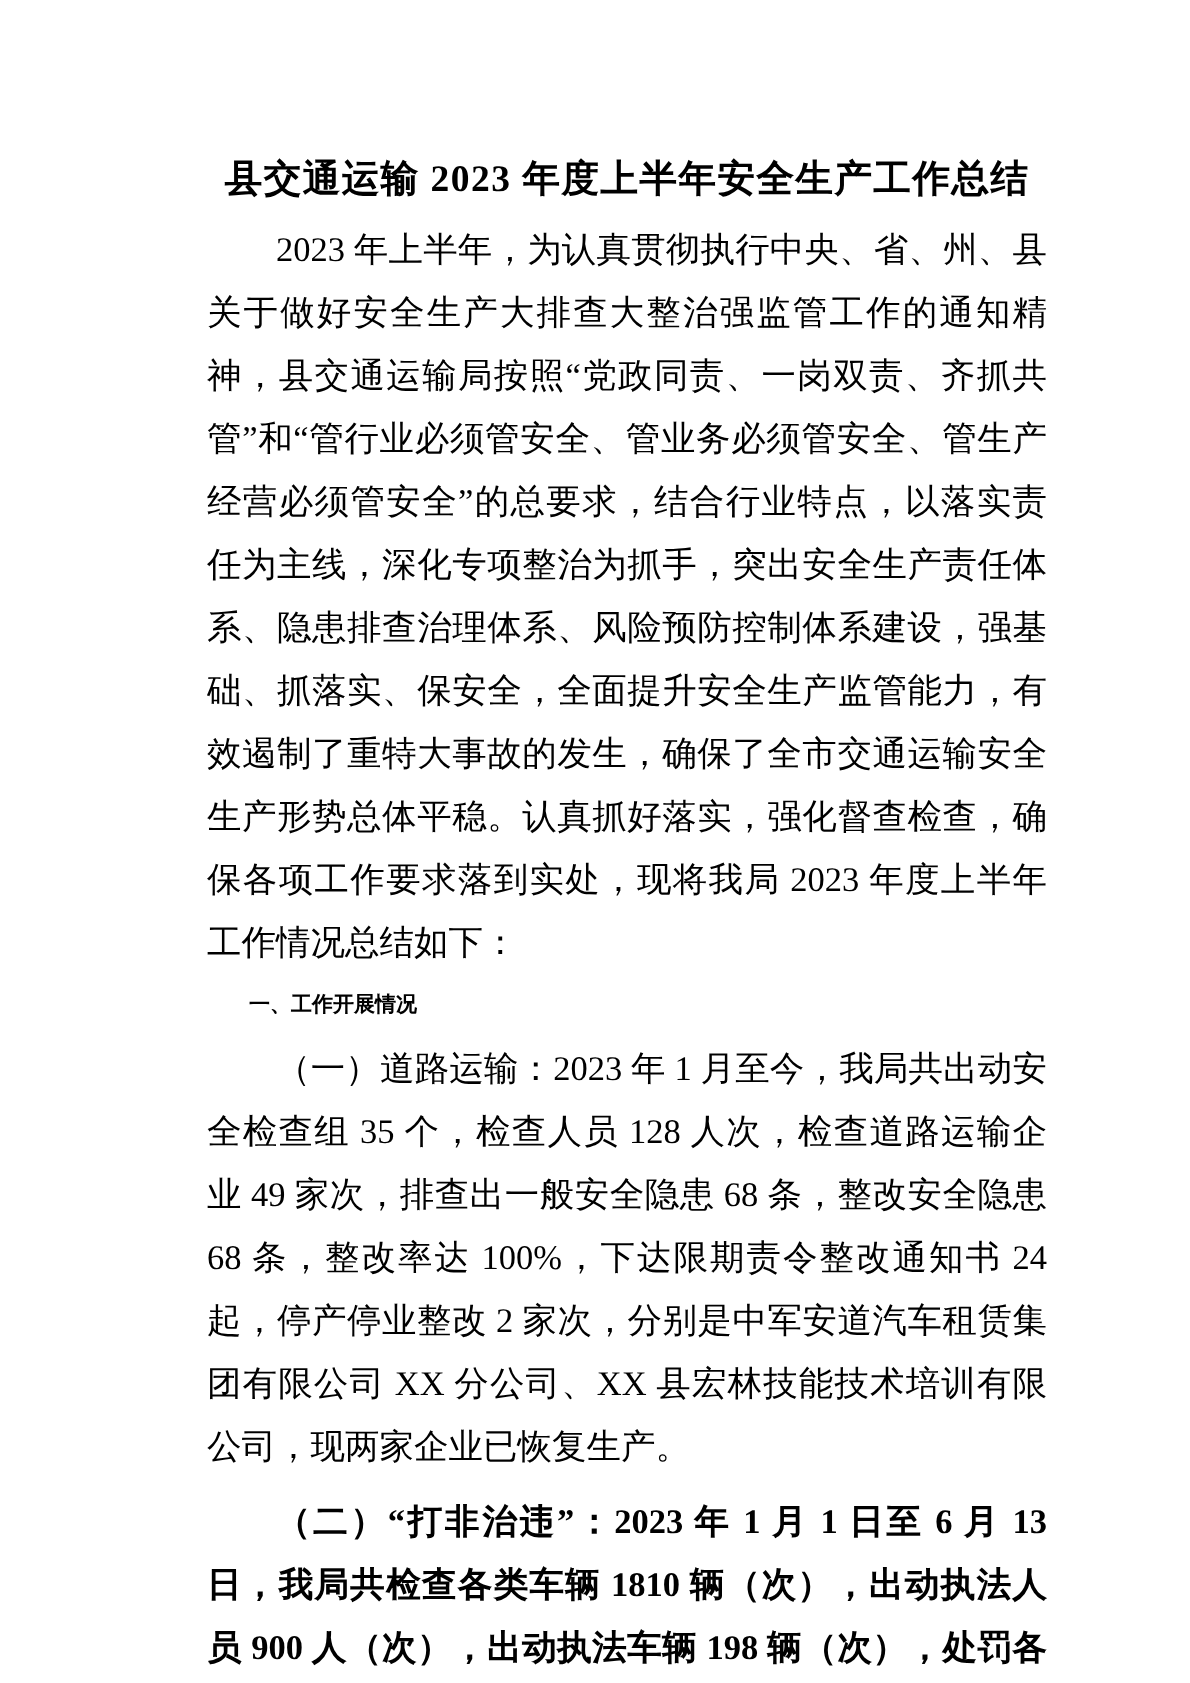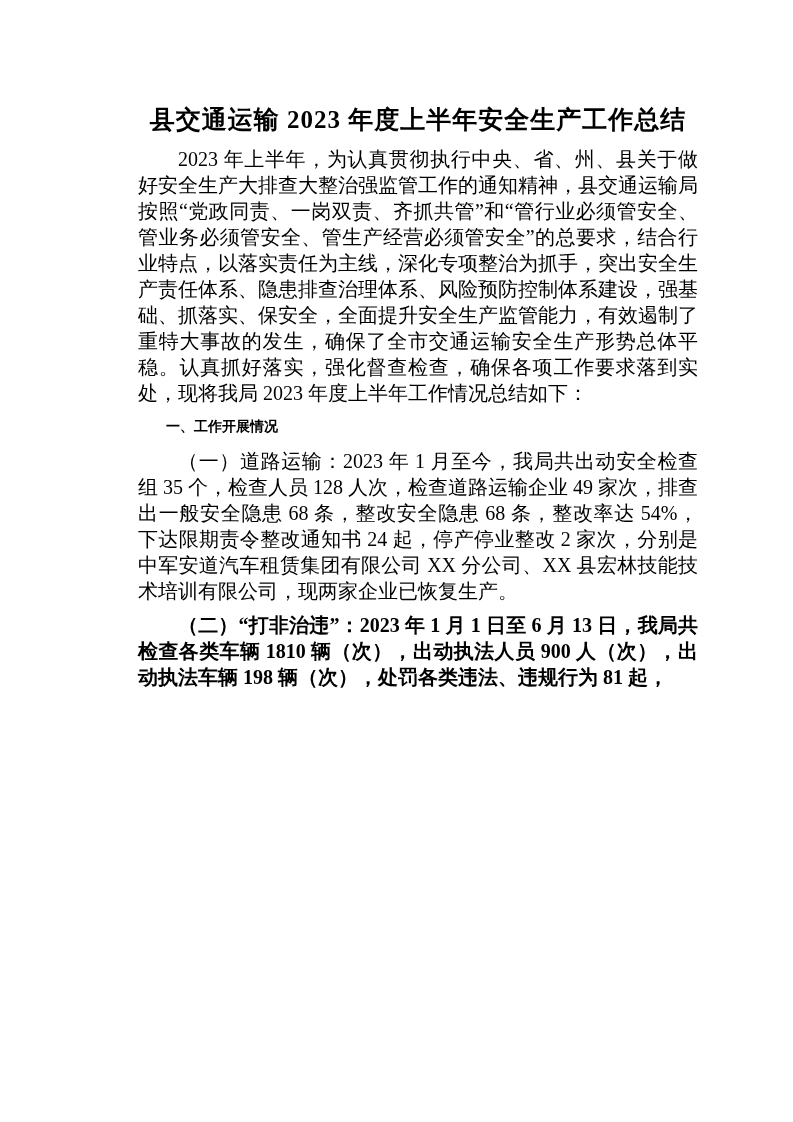--- a/index.html
+++ b/index.html
@@ -26,22 +26,22 @@
   .doc-title {
     margin: 0 0 6px 0;
     font-size: 25px;
     line-height: 40px;
     font-weight: bold;
     text-align: center;
     letter-spacing: 1px;
   }
   p.body-para {
     margin: 0;
-    font-size: 20px;
-    line-height: 26px;
+    font-size: 23px;
+    line-height: 42px;
     text-align: justify;
     text-justify: inter-character;
     text-indent: 2em;
     word-break: break-all;
   }
   h2.section-heading {
     margin: 0;
     font-size: 14px;
     line-height: 42px;
     font-weight: bold;
@@ -53,16 +53,16 @@
   }
 </style>
 </head>
 <body>
 
 <div class="page">
   <div class="content">
     <h1 class="doc-title">县交通运输 2023 年度上半年安全生产工作总结</h1>
     <p class="body-para">2023 年上半年，为认真贯彻执行中央、省、州、县关于做好安全生产大排查大整治强监管工作的通知精神，县交通运输局按照“党政同责、一岗双责、齐抓共管”和“管行业必须管安全、管业务必须管安全、管生产经营必须管安全”的总要求，结合行业特点，以落实责任为主线，深化专项整治为抓手，突出安全生产责任体系、隐患排查治理体系、风险预防控制体系建设，强基础、抓落实、保安全，全面提升安全生产监管能力，有效遏制了重特大事故的发生，确保了全市交通运输安全生产形势总体平稳。认真抓好落实，强化督查检查，确保各项工作要求落到实处，现将我局 2023 年度上半年工作情况总结如下：</p>
     <h2 class="section-heading">一、工作开展情况</h2>
-    <p class="body-para">（一）道路运输：2023 年 1 月至今，我局共出动安全检查组 35 个，检查人员 128 人次，检查道路运输企业 49 家次，排查出一般安全隐患 68 条，整改安全隐患 68 条，整改率达 54%，下达限期责令整改通知书 24 起，停产停业整改 2 家次，分别是中军安道汽车租赁集团有限公司 XX 分公司、XX 县宏林技能技术培训有限公司，现两家企业已恢复生产。</p>
+    <p class="body-para">（一）道路运输：2023 年 1 月至今，我局共出动安全检查组 35 个，检查人员 128 人次，检查道路运输企业 49 家次，排查出一般安全隐患 68 条，整改安全隐患 68 条，整改率达 100%，下达限期责令整改通知书 24 起，停产停业整改 2 家次，分别是中军安道汽车租赁集团有限公司 XX 分公司、XX 县宏林技能技术培训有限公司，现两家企业已恢复生产。</p>
     <p class="body-para para-spaced">（二）“打非治违”：2023 年 1 月 1 日至 6 月 13 日，我局共检查各类车辆 1810 辆（次），出动执法人员 900 人（次），出动执法车辆 198 辆（次），处罚各类违法、违规行为 81 起，</p>
   </div>
 </div>
 
 </body></html>

